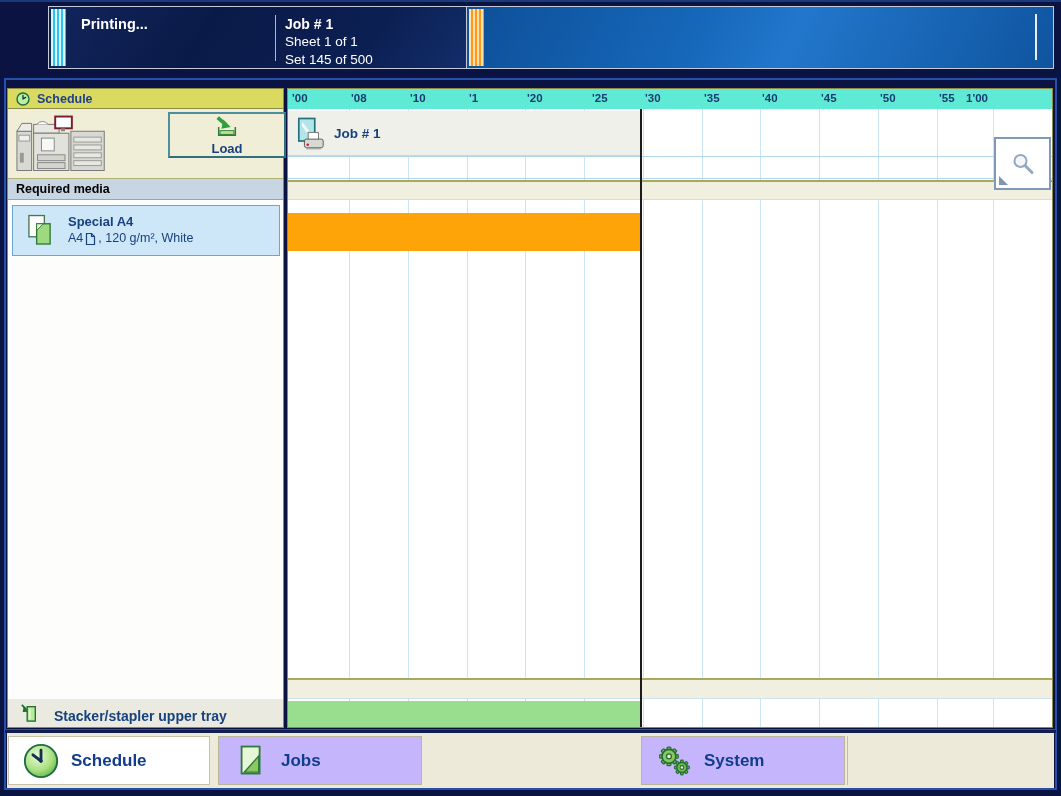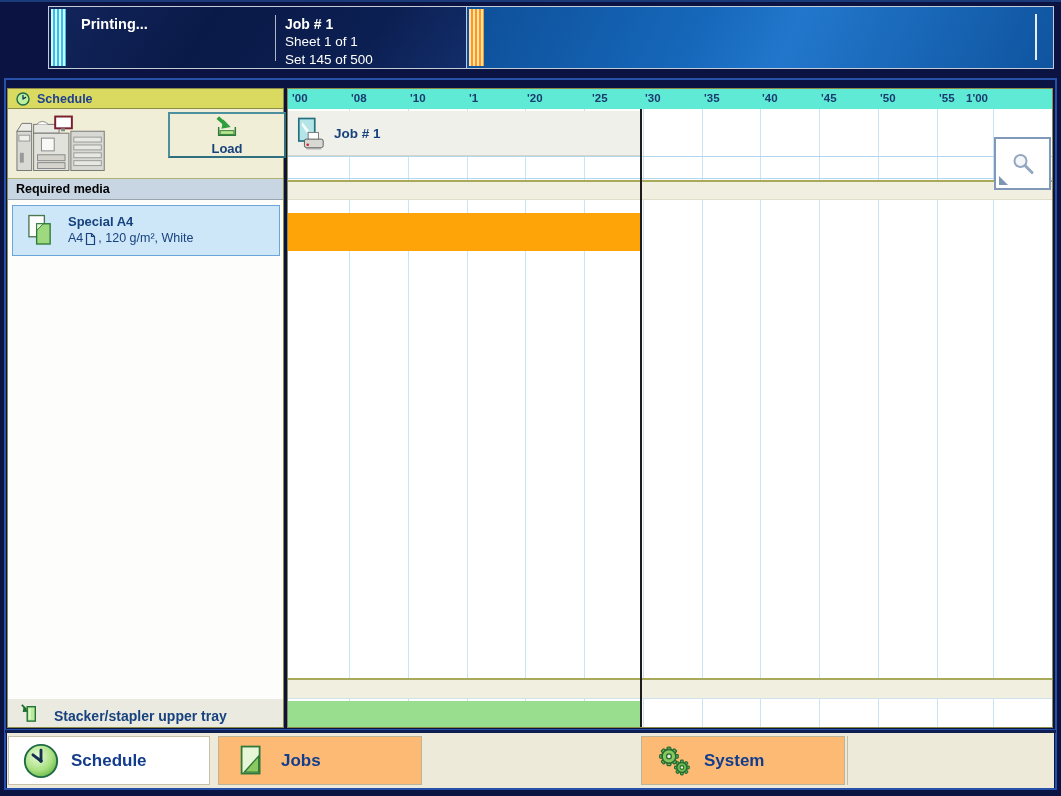--- a/index.html
+++ b/index.html
@@ -74,21 +74,21 @@
   .green-bar { position:absolute; left:0; top:592px; width:352px; height:27px; background:#98de8e; }
   .now-line { position:absolute; left:352px; top:0; width:2px; bottom:0; background:#1c1c1c; }
   .zoom-btn { position:absolute; left:706px; top:28px; width:57px; height:53px; background:#fff;
     border:2px solid #8099b8; cursor:pointer; display:flex; align-items:center; justify-content:center; }
   .zoom-corner { position:absolute; left:3px; bottom:3px; width:0; height:0;
     border-left:9px solid #7d96b5; border-top:9px solid transparent; }
 
   
   .nav-sep { position:absolute; left:5px; top:729px; width:1051px; height:4px; background:#101f52; border-top:1px solid #2750a8; }
   .navbar { position:absolute; left:7px; top:733px; width:1047px; height:55px; background:#edead9; }
-  .tab { position:absolute; top:3px; height:49px; border:1px solid #b9b49a; background:#fdba74;
+  .tab { position:absolute; top:3px; height:49px; border:1px solid #b9b49a; background:#c4b5fd;
     display:flex; align-items:center; padding-left:10px; gap:8px; cursor:pointer; }
   .tab.active { background:#fff; border-color:#c6c1a8; }
   .tab .ic { width:44px; display:flex; align-items:center; justify-content:center; flex:0 0 auto; }
   .tab span { color:#123c8c; font-weight:bold; font-size:17px; }
   .tab1 { left:1px;  width:202px; }
   .tab2 { left:211px; width:204px; }
   .tab3 { left:423px; width:203px; }
   .tab4 { left:634px; width:204px;text-align:center; }
   .nav-div { position:absolute; left:840px; top:3px; width:1px; height:49px; background:#c2bda4; }
 

